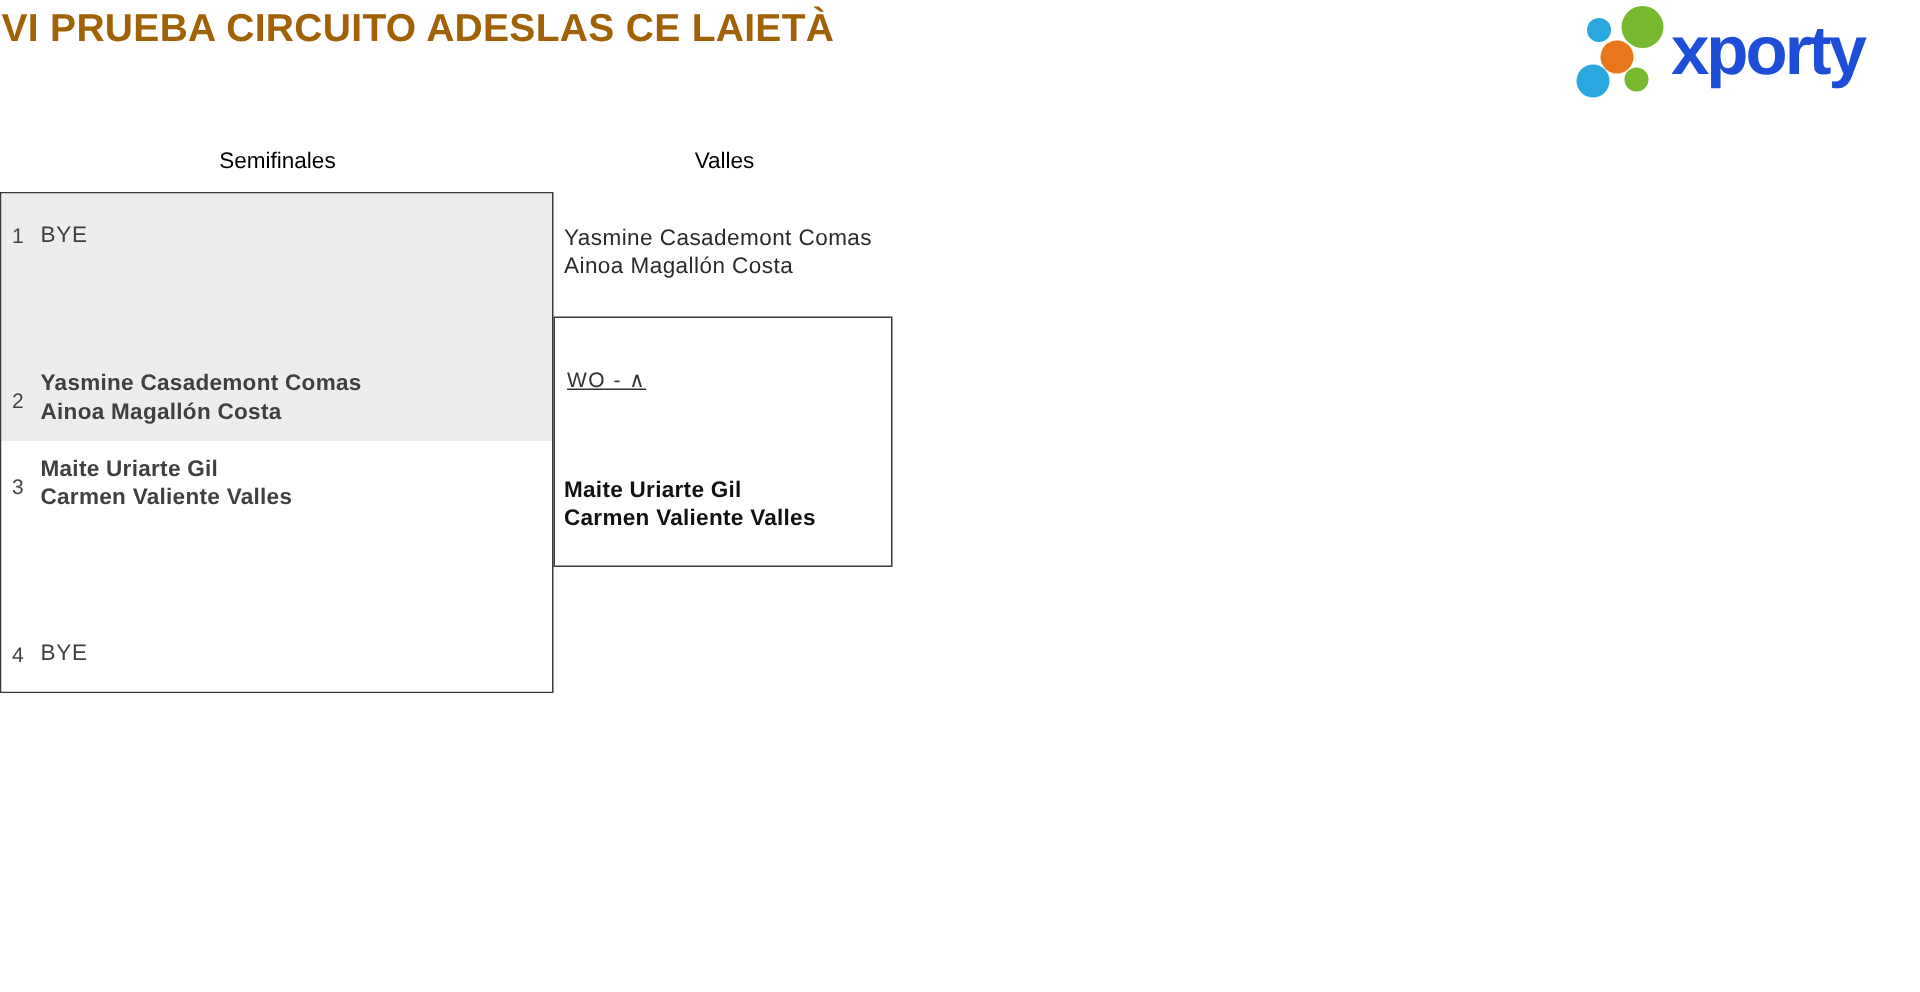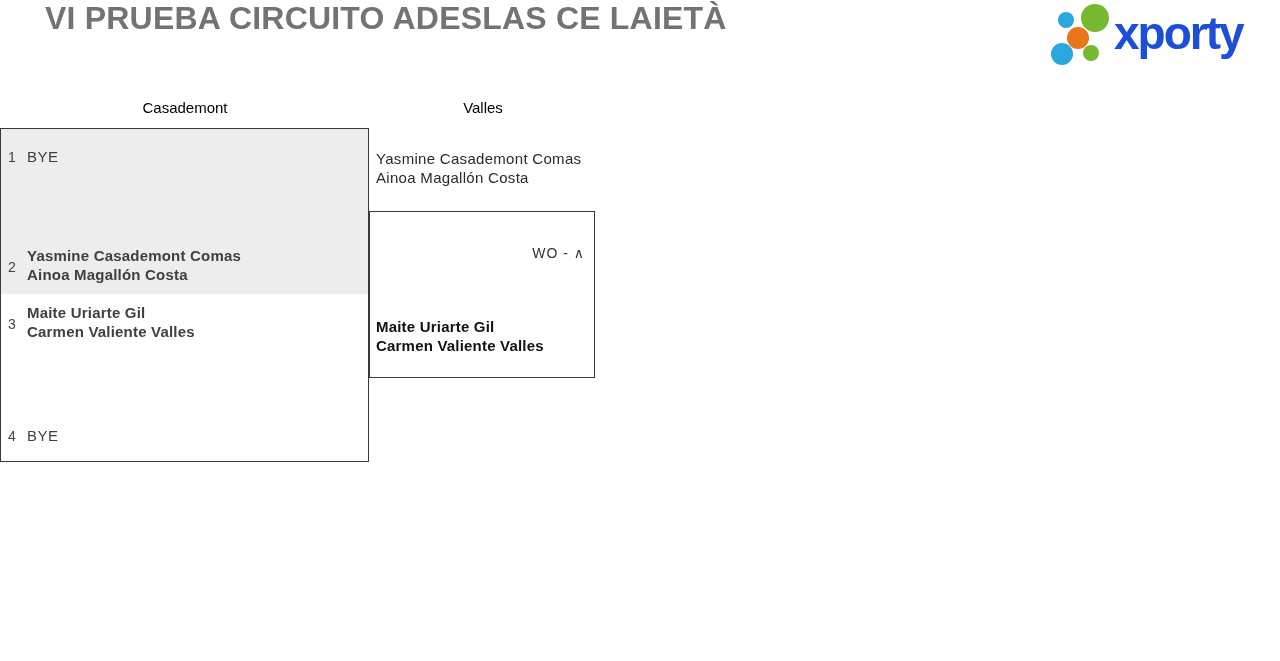--- a/index.html
+++ b/index.html
@@ -17,27 +17,26 @@
     width: 1280px;
     height: 661px;
     background: #ffffff;
   }
 
   
   .page-title {
     position: absolute;
     left: 1px;
     top: 1px;
-    font-size: 32px;
+    font-size: 26px;
     line-height: 34px;
     font-weight: 700;
-    color: #737373;
+    color: #a16207;
     letter-spacing: 0.2px;
     white-space: nowrap;
-    margin-left: 44px;
   }
 
   
   .logo {
     position: absolute;
     left: 1046px;
     top: 0;
     width: 232px;
     height: 72px;
     cursor: pointer;
@@ -140,48 +139,49 @@
     font-size: 15px;
     line-height: 19px;
     color: #2A2A2A;
     white-space: nowrap;
     overflow: hidden;
   }
   .final-team.top    { top: 149px; font-weight: 400; letter-spacing: 0.3px; }
   .final-team.bottom { top: 317px; font-weight: 700; color: #111111; letter-spacing: 0.2px; }
   .final-score {
     position: absolute;
-    left: 359px;
+    left: 378px;
     top: 245px;
     width: 226px;
-    text-align: right;
+    text-align: left;
     font-size: 14px;
     color: #333333;
     letter-spacing: 1px;
+    text-decoration: underline;
   }
 </style>
 </head>
 <body>
 
 <div class="canvas">
 
   <div class="page-title">
     <div>VI PRUEBA CIRCUITO ADESLAS CE LAIETÀ</div>
   </div>
 
   <div class="logo">
     <span class="logo-dot dot-blue-small"></span>
     <span class="logo-dot dot-green-large"></span>
     <span class="logo-dot dot-orange"></span>
     <span class="logo-dot dot-blue-large"></span>
     <span class="logo-dot dot-green-small"></span>
     <span class="logo-wordmark">xporty</span>
   </div>
 
-  <div class="round-header semis">Casademont</div>
+  <div class="round-header semis">Semifinales</div>
   <div class="round-header final">Valles</div>
 
   <div class="sf-box">
     <div class="sf-match-1"></div>
     <div class="sf-match-2"></div>
   </div>
 
   <div class="seed-num" style="top:148px">1</div>
   <div class="slot-text bye" style="top:147px">BYE</div>
 

